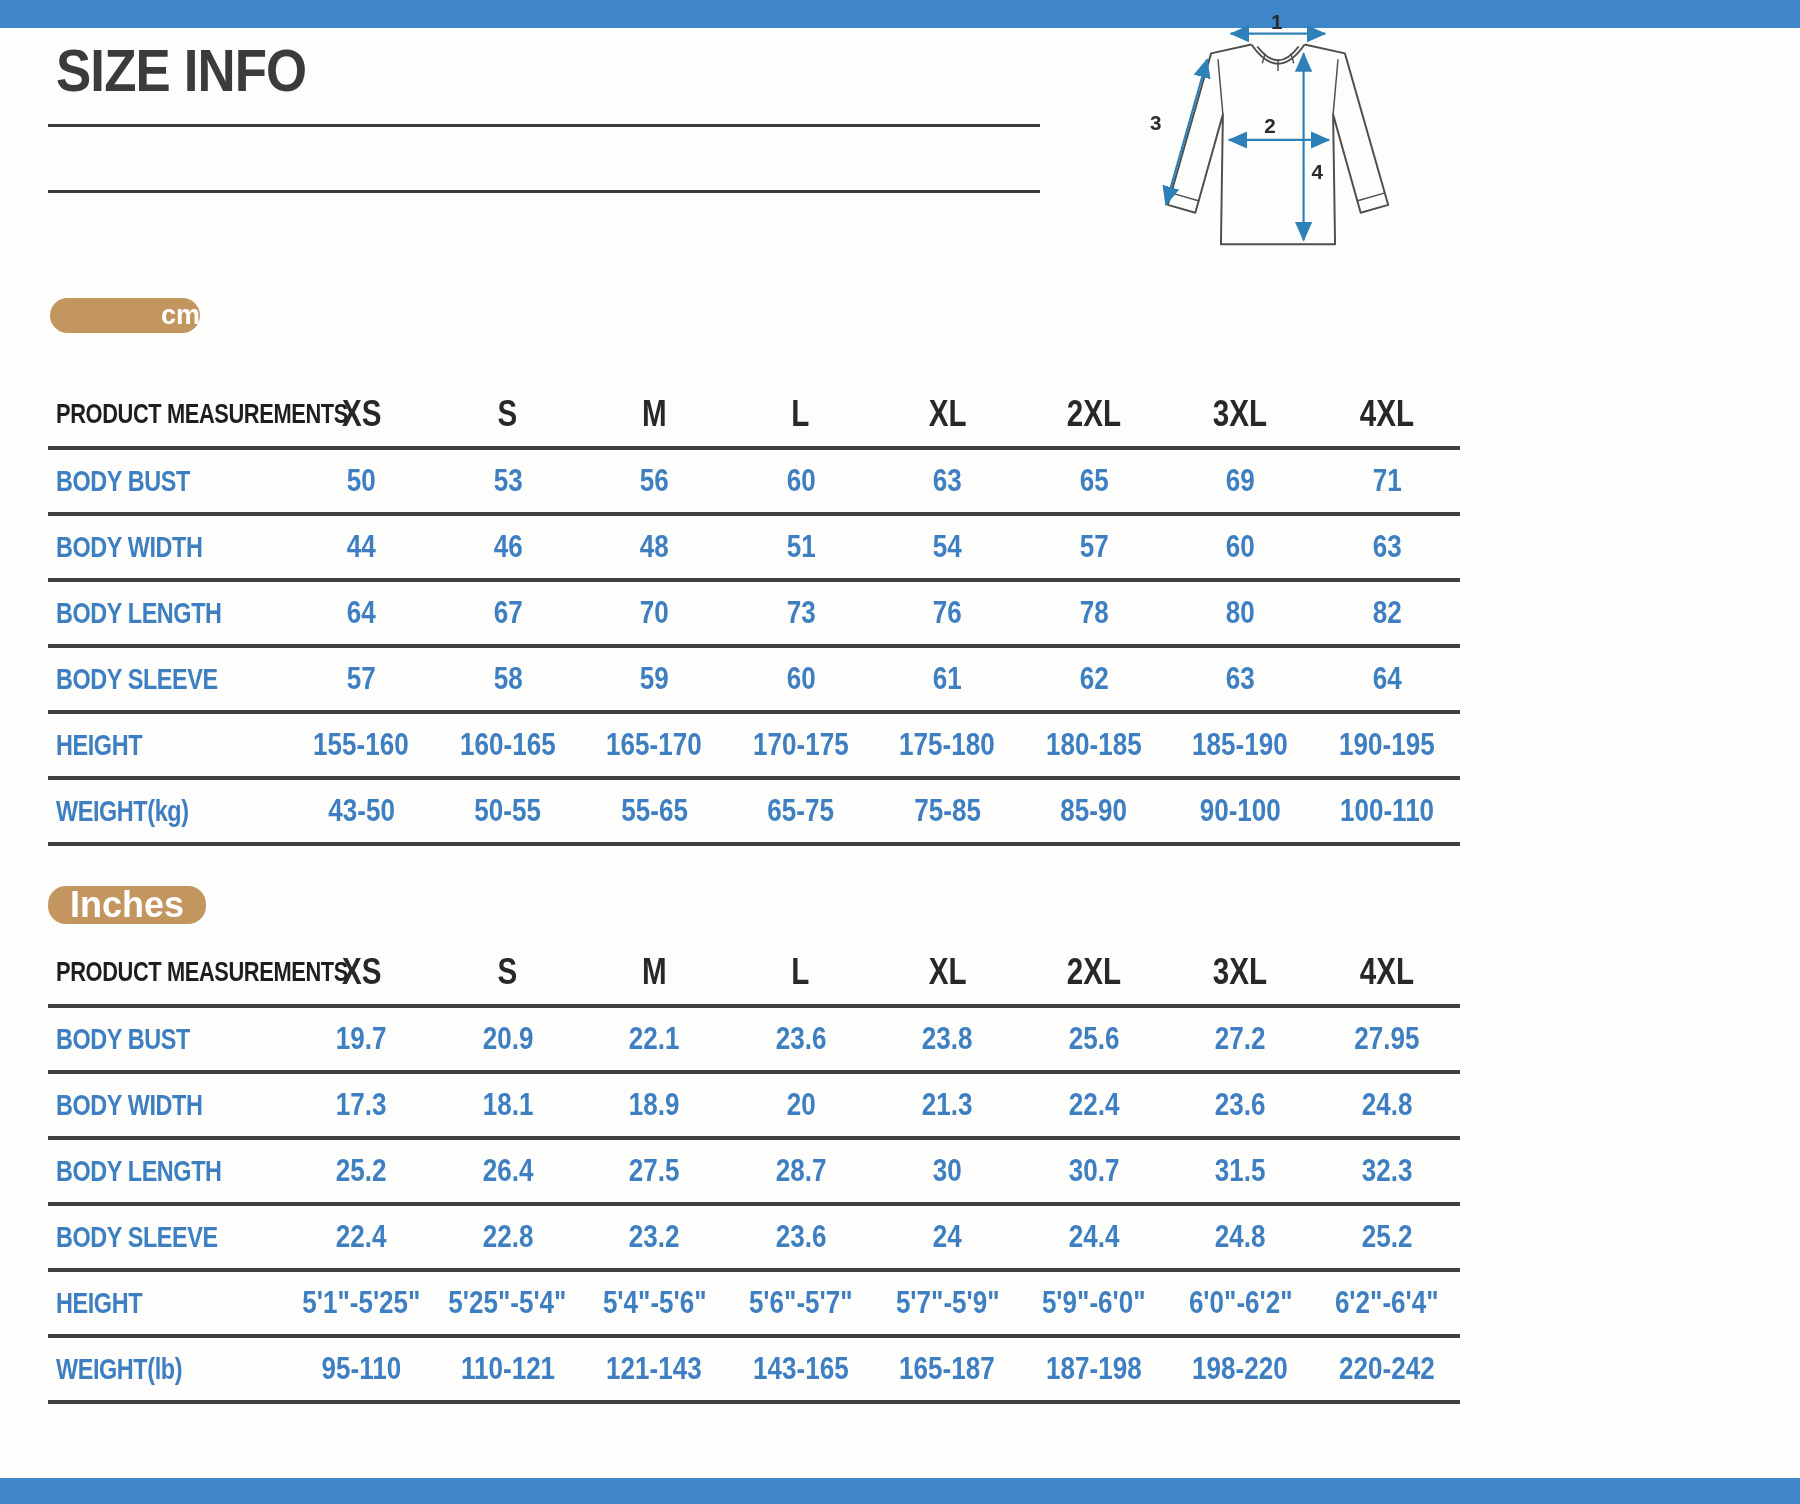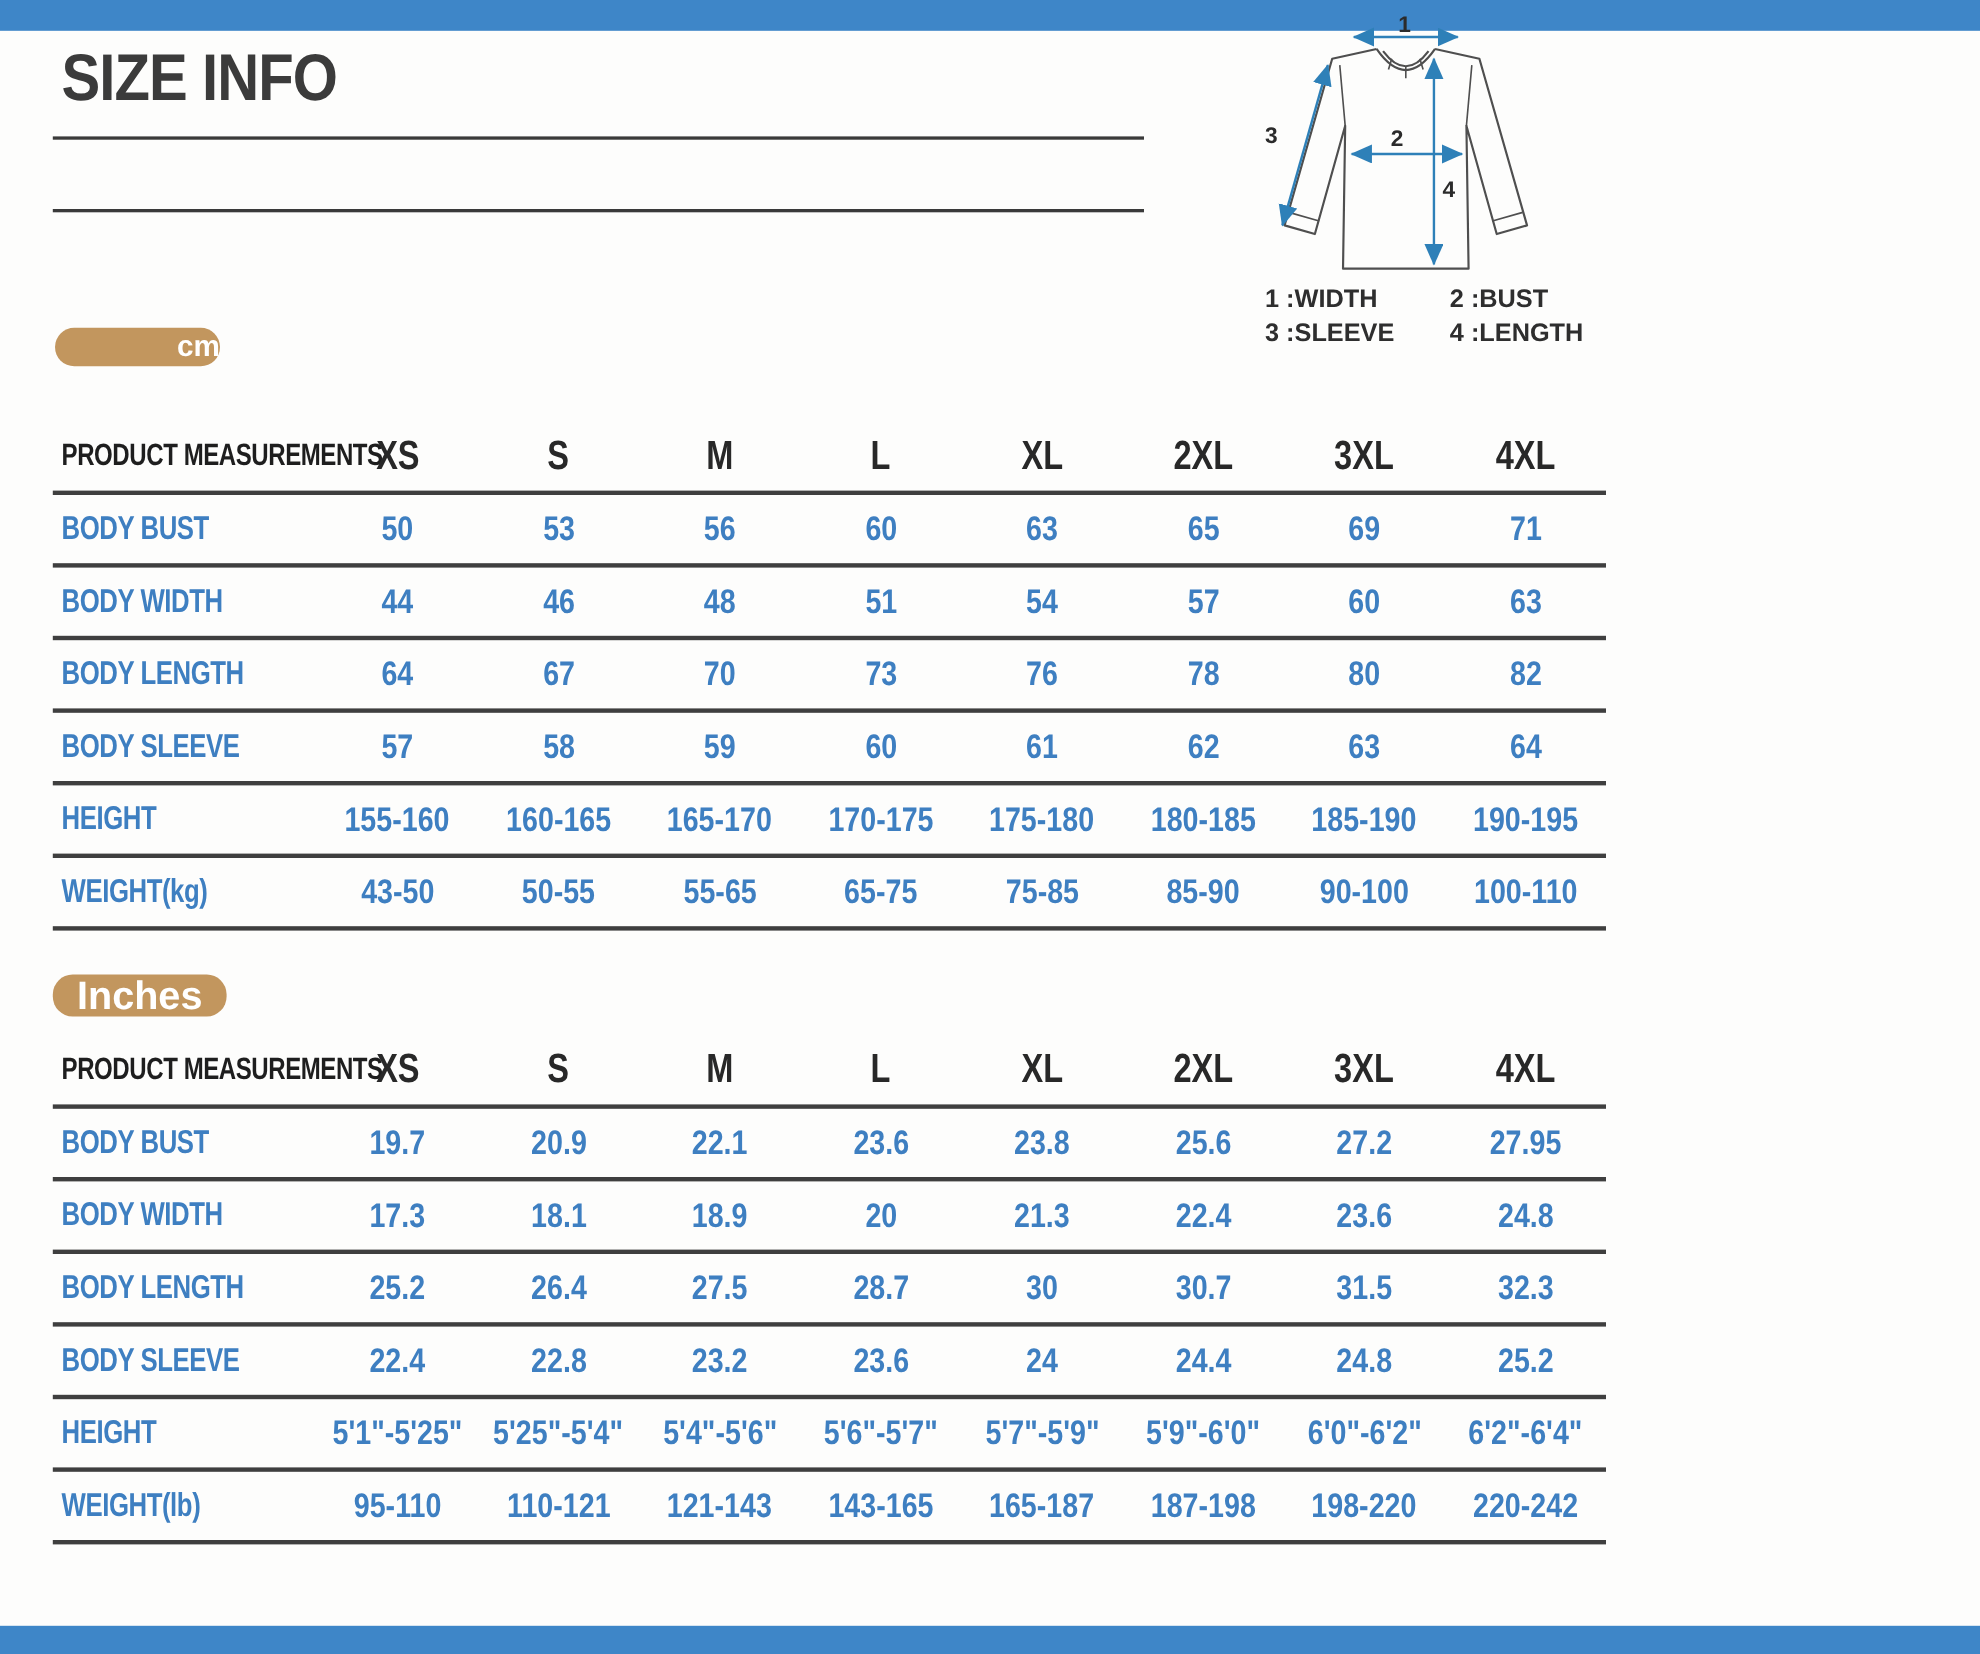--- a/index.html
+++ b/index.html
@@ -90,26 +90,20 @@
       </g>
       <g fill="#2b2b2b" font-size="21" font-weight="bold" font-family="Liberation Sans, sans-serif">
         <text x="153" y="15">1</text>
         <text x="146" y="121">2</text>
         <text x="30" y="118">3</text>
         <text x="194" y="168">4</text>
       </g>
     </svg>
   </div>
 
-  <div class="legend">
-    <span>1 :WIDTH</span>
-    <span>2 :BUST</span>
-    <span>3 :SLEEVE</span>
-    <span>4 :LENGTH</span>
-  </div>
 
   <div class="unit-badge badge-cm">
     <span class="cx">cm</span>
   </div>
   <div class="stable table-cm">
       <div class="trow thead">
         <div class="tlabel thl"><span class="cx">PRODUCT MEASUREMENTS</span></div>
         <div class="tcell tsz">
           <span class="cx">XS</span>
         </div>

